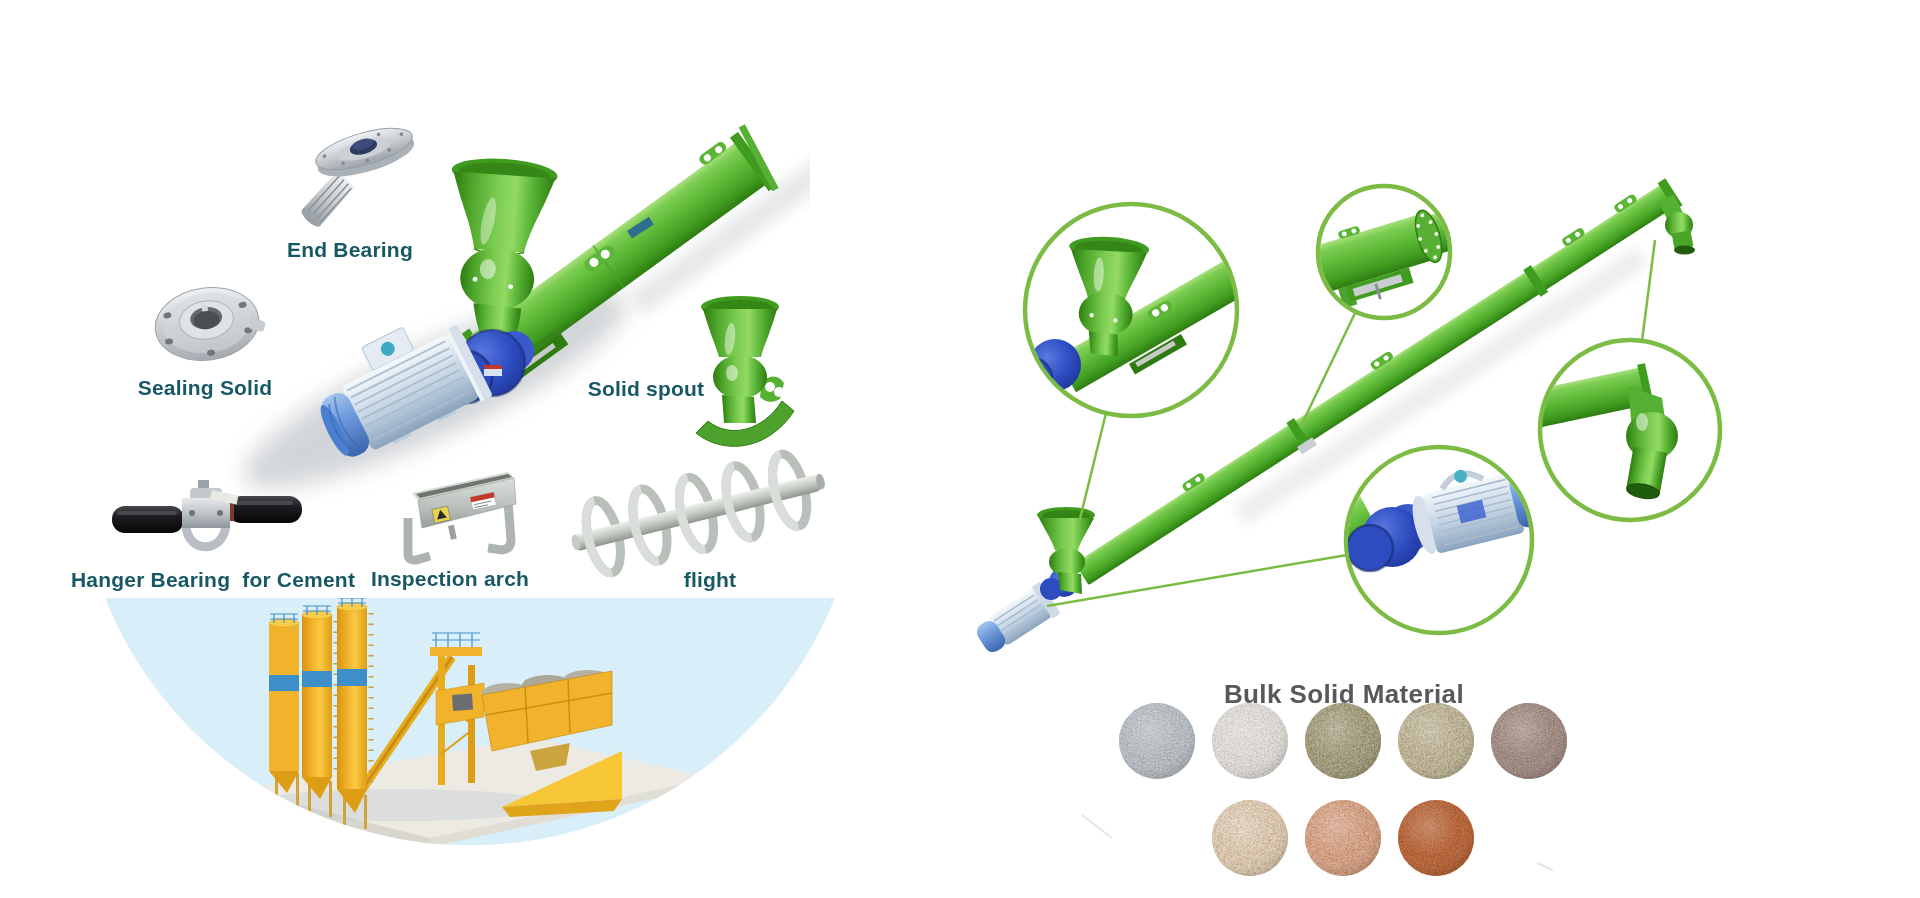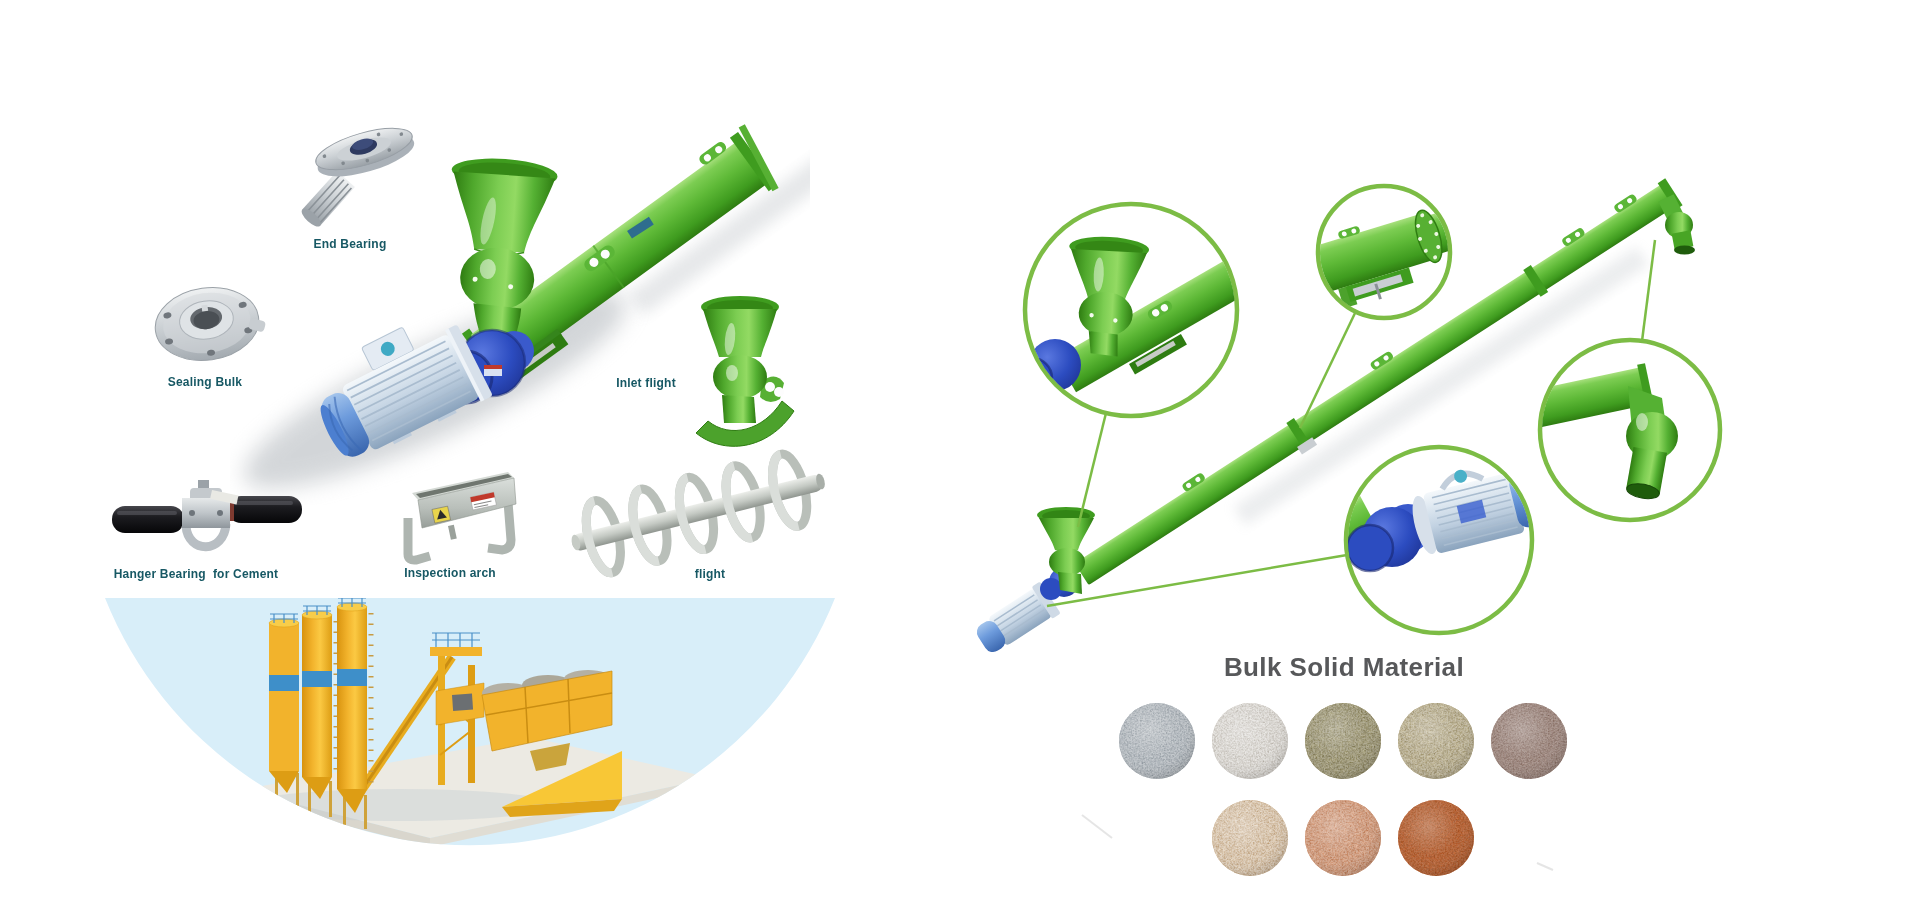--- a/index.html
+++ b/index.html
@@ -3,35 +3,36 @@
 <meta charset="utf-8">
 <style>
   html,body{margin:0;padding:0;}
   body{font-family:"Liberation Sans", sans-serif; background:#fff;}
   #canvas{position:relative;width:1920px;height:898px;background:var(--canvas-bg,#fff);overflow:hidden;}
   .fig{position:absolute;pointer-events:none;}
   .part-label{
     position:absolute;
     font-family:"Liberation Sans", sans-serif;
     font-weight:bold;
-    font-size:12px;
+    font-size:21px;
     line-height:1.2;
     letter-spacing:.2px;
     color:var(--label-color,#175864);
     text-align:center;
     white-space:pre;
   }
   .heading{
     position:absolute;
     font-family:"Liberation Sans", sans-serif;
     font-weight:bold;
     font-size:26px;
     letter-spacing:.4px;
     color:var(--heading-color,#57585a);
     text-align:center;
+    margin-top:27px;
   }
 </style>
 </head>
 <body>
 
 <div id="canvas">
 
   <svg class="fig" style="left:288px;top:103px" width="140" height="140" viewBox="0 0 140 140">
     <defs>
       <linearGradient id="eb-gm" x1="0" y1="0" x2="0" y2="1">
@@ -650,20 +651,20 @@
       <circle cx="331" cy="140" r="38" fill="url(#sw-shade)"></circle>
     </g>
   </svg>
 
   <svg class="fig" style="left:1060px;top:800px" width="520" height="90" viewBox="0 0 520 90">
     <line x1="22" y1="15" x2="52" y2="38" stroke="#cccccc" stroke-width="2" opacity=".5"></line>
     <line x1="477" y1="63" x2="493" y2="70" stroke="#cccccc" stroke-width="2" opacity=".5"></line>
   </svg>
 
   <div class="part-label" style="left:270px;top:237px;width:160px">End Bearing</div>
-  <div class="part-label" style="left:125px;top:375px;width:160px">Sealing Bulk</div>
-  <div class="part-label" style="left:566px;top:376px;width:160px">Inlet flight</div>
+  <div class="part-label" style="left:125px;top:375px;width:160px">Sealing Solid</div>
+  <div class="part-label" style="left:566px;top:376px;width:160px">Solid spout</div>
   <div class="part-label" style="left:71px;top:567px;width:250px">Hanger Bearing  for Cement</div>
   <div class="part-label" style="left:370px;top:566px;width:160px">Inspection arch</div>
   <div class="part-label" style="left:630px;top:567px;width:160px">flight</div>
 
   <div class="heading" style="left:1144px;top:652px;width:400px">Bulk Solid Material</div>
 </div>
 
 </body></html>

